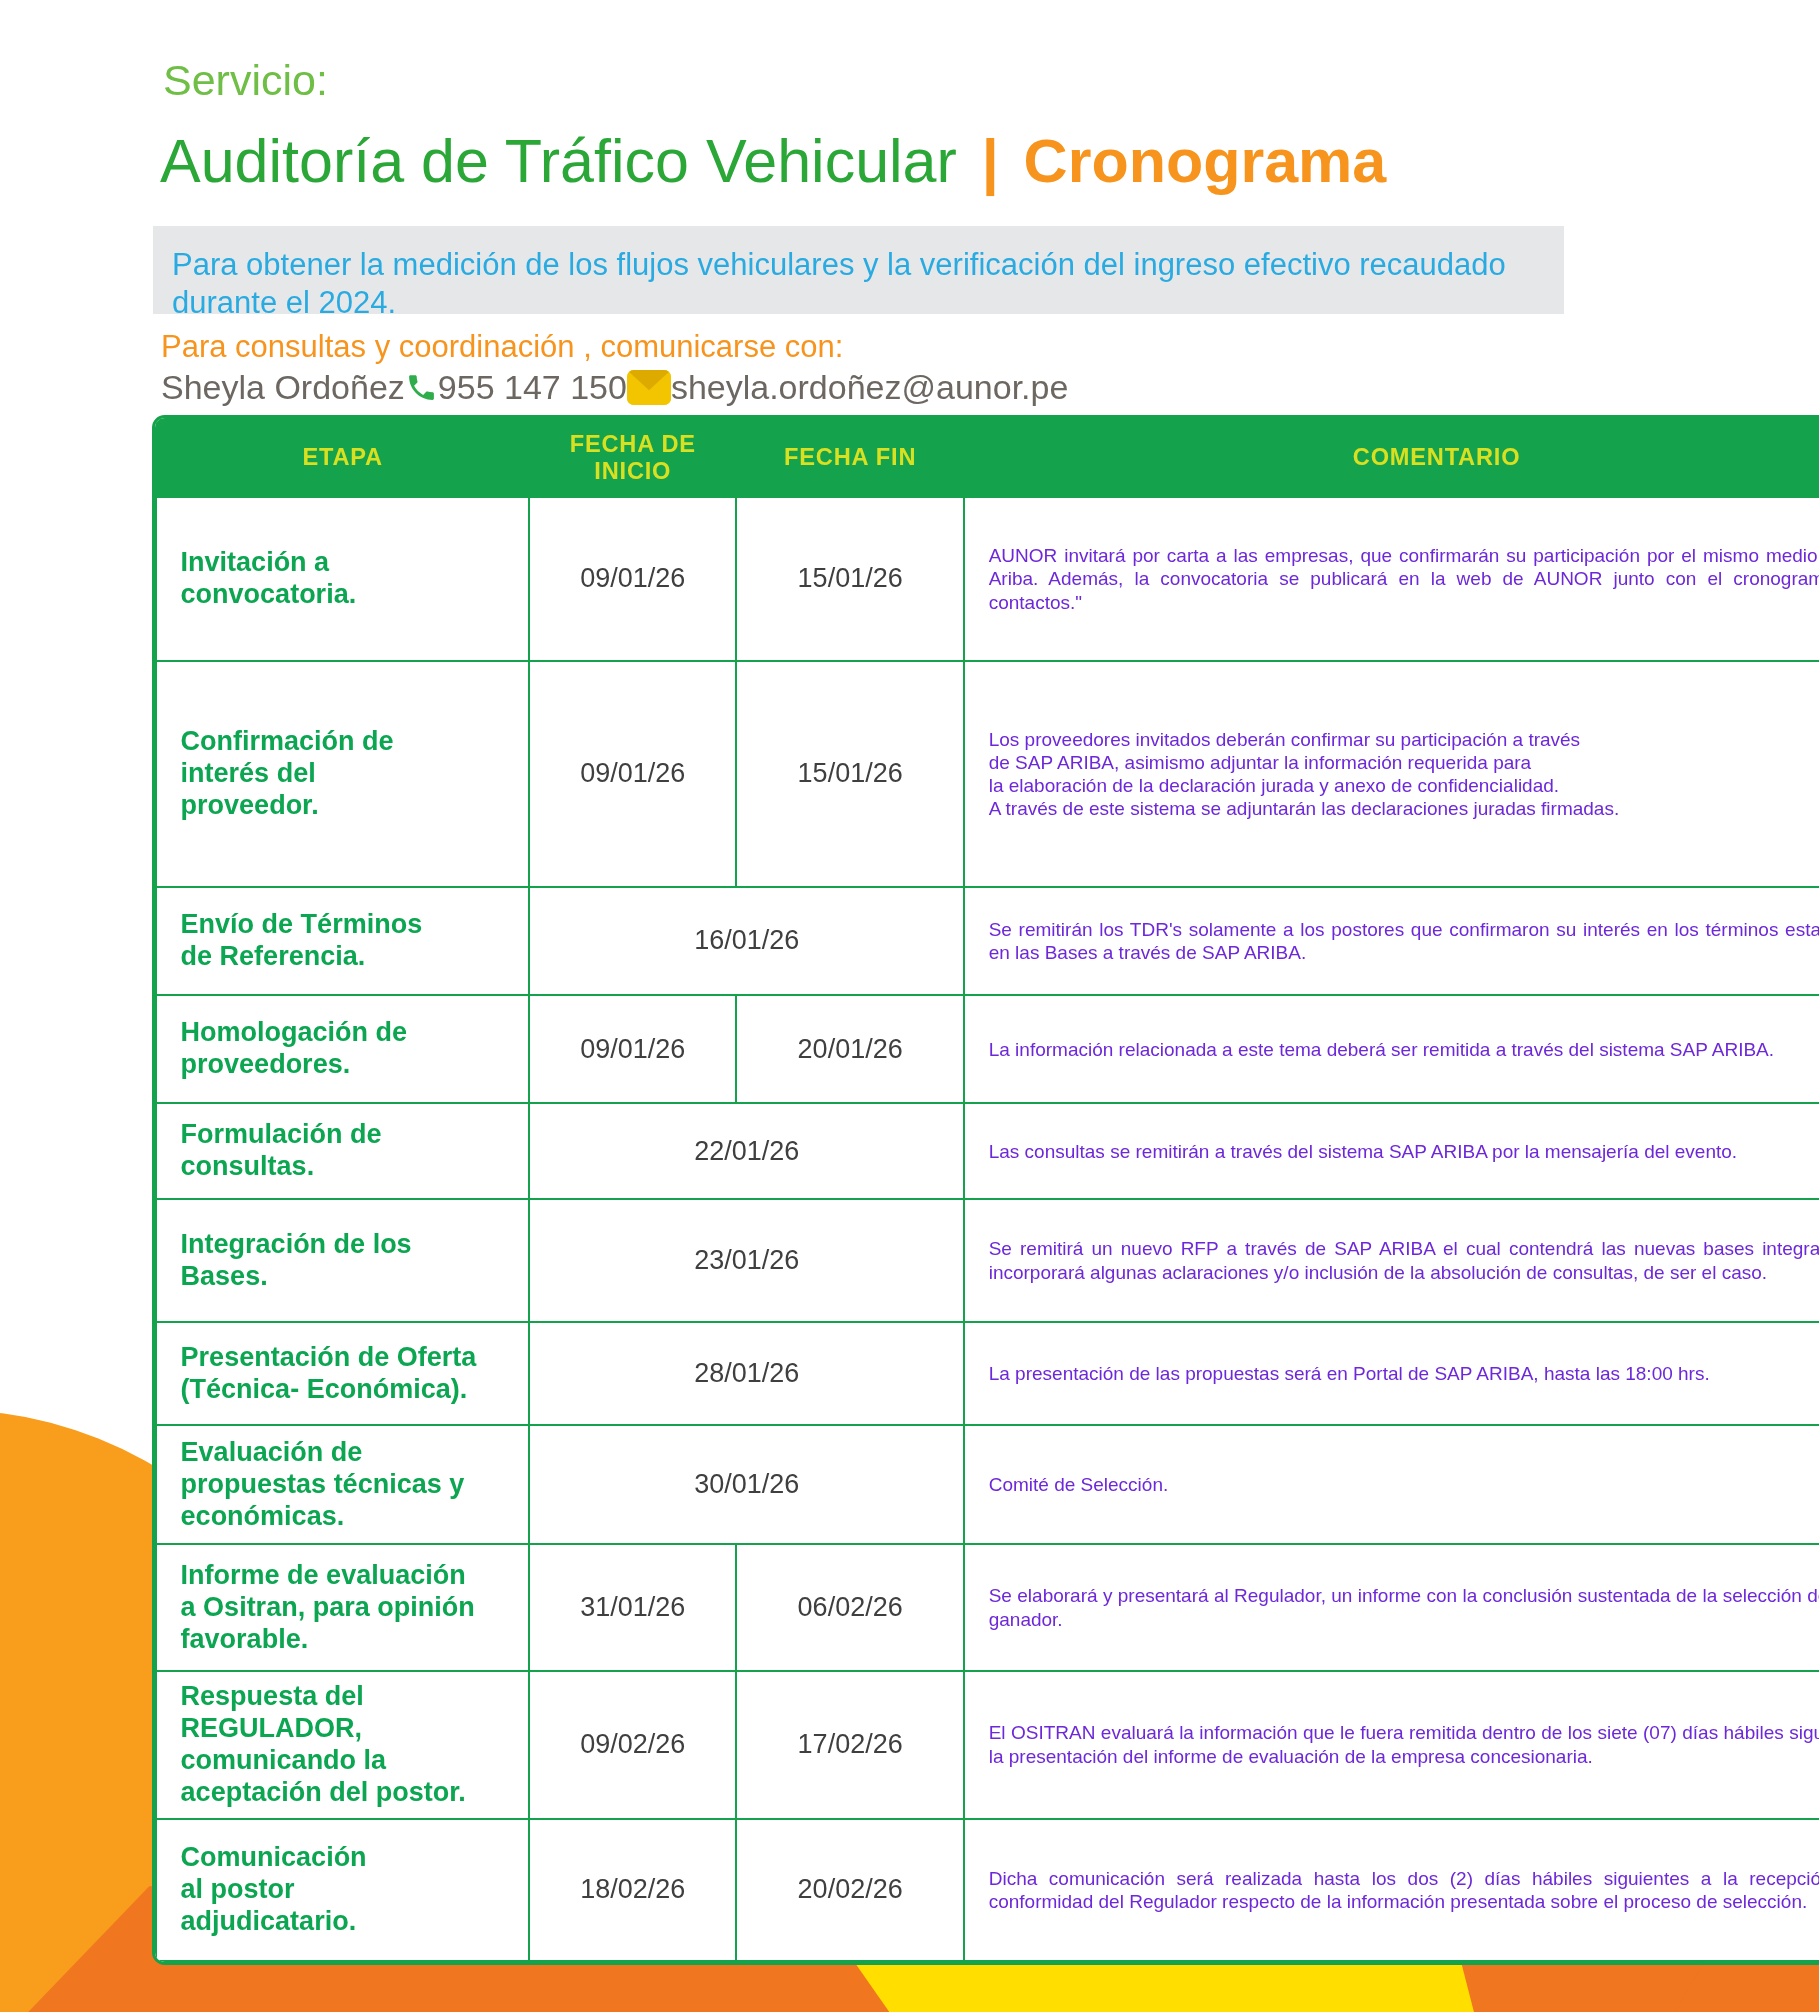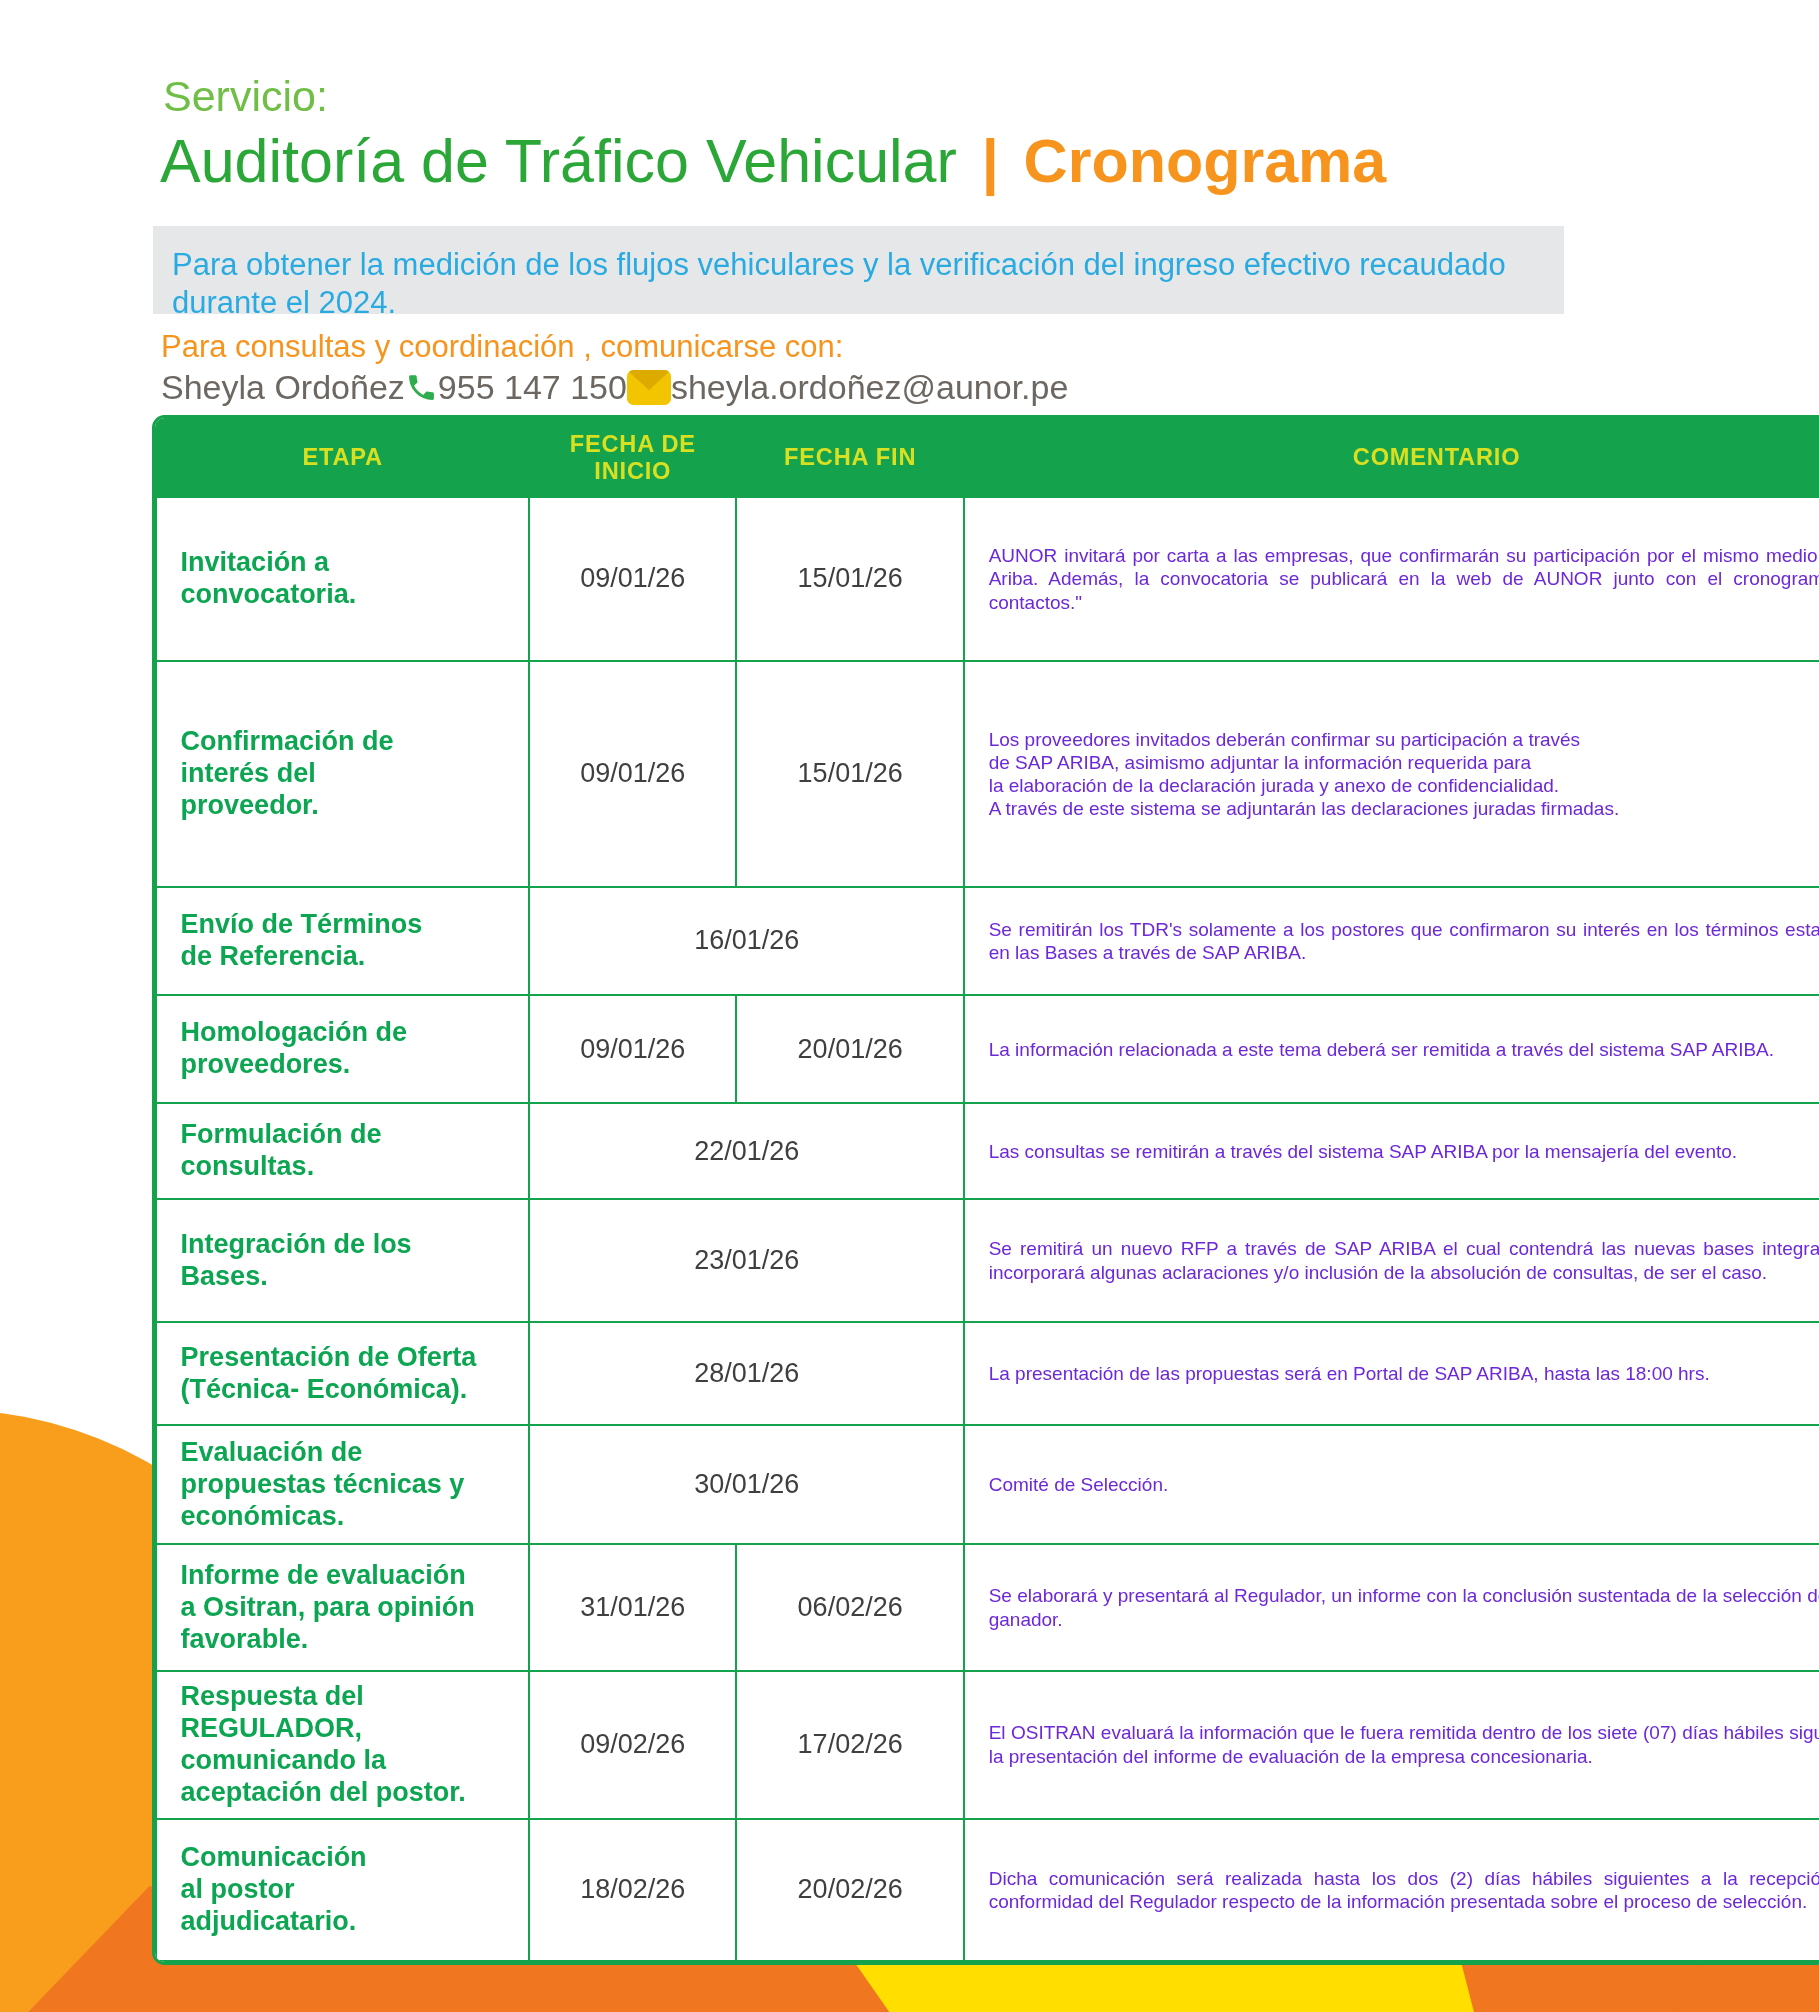--- a/index.html
+++ b/index.html
@@ -32,21 +32,21 @@
     background:#F0761F;
     clip-path:polygon(100% 87.6%, 100% 100%, 92% 100%);
   }
   .trap-yellow{
     left:0;top:0;width:1820px;height:2013px;z-index:3;
     background:#FFDE00;
     clip-path:polygon(47.0% 97.54%, 80.3% 97.54%, 81.0% 100%, 48.9% 100%);
   }
   
   .service-label{
-    position:absolute;left:163px;top:72px;z-index:4;
+    position:absolute;left:163px;top:56px;z-index:4;
     font-size:43px;color:#6FBE45;letter-spacing:0px;
   }
   .title-line{
     position:absolute;left:160px;top:126px;z-index:4;
     font-size:61px;white-space:nowrap;
   }
   .title-main{color:#2AA737;}
   .title-sep{color:#F7941D;font-weight:bold;padding:0 7.9px;}
   .title-highlight{color:#F7941D;font-weight:bold;}
   .desc-box{

